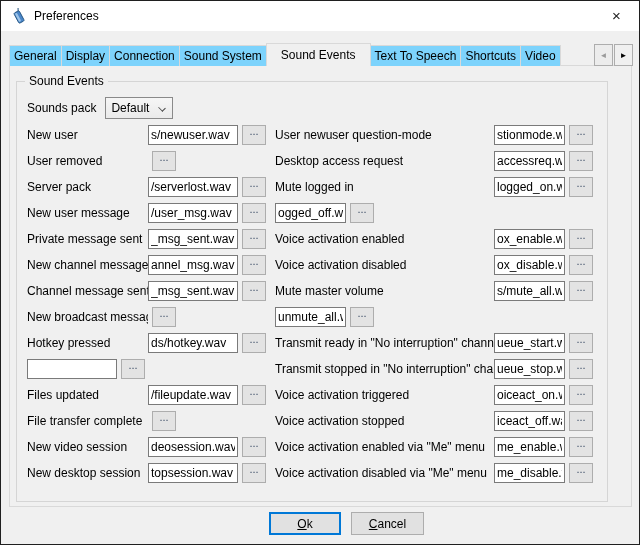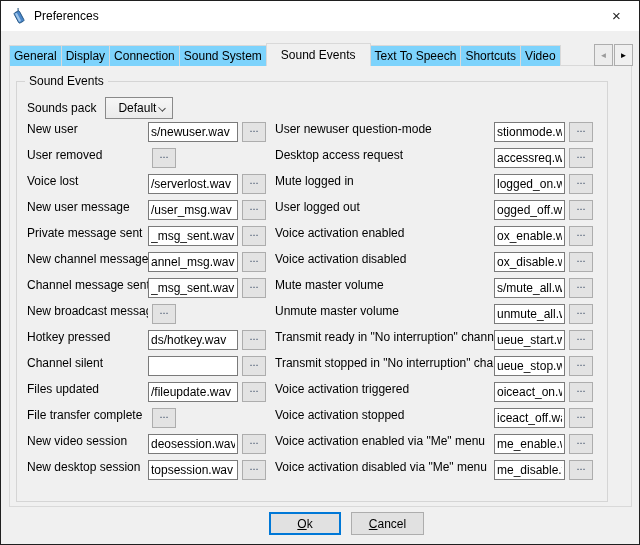--- a/index.html
+++ b/index.html
@@ -56,32 +56,32 @@
   .groupbox-legend {
     position:absolute; top:-8px; left:8px; background:#f0f0f0; padding:0 4px; font-size:12px;
   }
   .sounds-row {
     position:absolute; left:10px; top:15px; display:flex; align-items:center;
   }
   .sounds-label { margin-right:9px; }
   .combo {
     width:68px; height:22px; background:linear-gradient(#f6f6f6,#eaeaea);
     border:1px solid #8a8a8a; display:flex; align-items:center;
-    padding-left:12px; position:relative;
+    padding-left:5px; position:relative;
   }
   .combo-chevron {
     position:absolute; right:7px; top:7px; width:6px; height:6px;
     border-right:1px solid #444; border-bottom:1px solid #444;
     transform:rotate(45deg) scale(1,0.8); transform-origin:center;
   }
   
   .col { position:absolute; top:40px; }
   .col-left  { left:10px; }
   .col-right { left:258px; }
-  .event-row { height:26px; display:flex; }
+  .event-row { height:26px; display:flex; align-items:center; }
   .ev-label { font-size:12px; white-space:nowrap; overflow:hidden; }
   .col-left  .ev-label { width:121px; }
   .col-right .ev-label { width:219px; }
   .ev-field {
     height:20px; border:1px solid #7a7a7a; background:#fff; font-family:"Liberation Sans","DejaVu Sans",sans-serif;
     font-size:12px; padding:0 2px; color:#000;
   }
   .col-left  .ev-field { width:90px; }
   .col-right .ev-field { width:71px; }
   .browse-btn {
@@ -153,21 +153,21 @@
           <div class="event-row">
             <span class="ev-label">New user</span>
             <input type="text" class="ev-field" value="s/newuser.wav" style="">
             <button class="browse-btn">...</button>
           </div>
           <div class="event-row">
             <span class="ev-label">User removed</span>
             <button class="browse-btn">...</button>
           </div>
           <div class="event-row">
-            <span class="ev-label">Voice lost</span>
+            <span class="ev-label">Server pack</span>
             <input type="text" class="ev-field" value="/serverlost.wav" style="">
             <button class="browse-btn">...</button>
           </div>
           <div class="event-row">
             <span class="ev-label">New user message</span>
             <input type="text" class="ev-field" value="/user_msg.wav" style="">
             <button class="browse-btn">...</button>
           </div>
           <div class="event-row">
             <span class="ev-label">Private message sent</span>
@@ -187,21 +187,20 @@
           <div class="event-row">
             <span class="ev-label">New broadcast message</span>
             <button class="browse-btn">...</button>
           </div>
           <div class="event-row">
             <span class="ev-label">Hotkey pressed</span>
             <input type="text" class="ev-field" value="ds/hotkey.wav" style="">
             <button class="browse-btn">...</button>
           </div>
           <div class="event-row">
-            <span class="ev-label">Channel silent</span>
             <input type="text" class="ev-field" value="" style="">
             <button class="browse-btn">...</button>
           </div>
           <div class="event-row">
             <span class="ev-label">Files updated</span>
             <input type="text" class="ev-field" value="/fileupdate.wav" style="">
             <button class="browse-btn">...</button>
           </div>
           <div class="event-row">
             <span class="ev-label">File transfer complete</span>
@@ -228,41 +227,39 @@
             <span class="ev-label">Desktop access request</span>
             <input type="text" class="ev-field" value="accessreq.wav" style="">
             <button class="browse-btn">...</button>
           </div>
           <div class="event-row">
             <span class="ev-label">Mute logged in</span>
             <input type="text" class="ev-field" value="logged_on.wav" style="">
             <button class="browse-btn">...</button>
           </div>
           <div class="event-row">
-            <span class="ev-label">User logged out</span>
             <input type="text" class="ev-field" value="ogged_off.wav" style="">
             <button class="browse-btn">...</button>
           </div>
           <div class="event-row">
             <span class="ev-label">Voice activation enabled</span>
             <input type="text" class="ev-field" value="ox_enable.wav" style="">
             <button class="browse-btn">...</button>
           </div>
           <div class="event-row">
             <span class="ev-label">Voice activation disabled</span>
             <input type="text" class="ev-field" value="ox_disable.wav" style="">
             <button class="browse-btn">...</button>
           </div>
           <div class="event-row">
             <span class="ev-label">Mute master volume</span>
             <input type="text" class="ev-field" value="s/mute_all.wav" style="">
             <button class="browse-btn">...</button>
           </div>
           <div class="event-row">
-            <span class="ev-label">Unmute master volume</span>
             <input type="text" class="ev-field" value="unmute_all.wav" style="">
             <button class="browse-btn">...</button>
           </div>
           <div class="event-row">
             <span class="ev-label">Transmit ready in "No interruption" channel</span>
             <input type="text" class="ev-field" value="ueue_start.wav" style="">
             <button class="browse-btn">...</button>
           </div>
           <div class="event-row">
             <span class="ev-label">Transmit stopped in "No interruption" channel</span>

